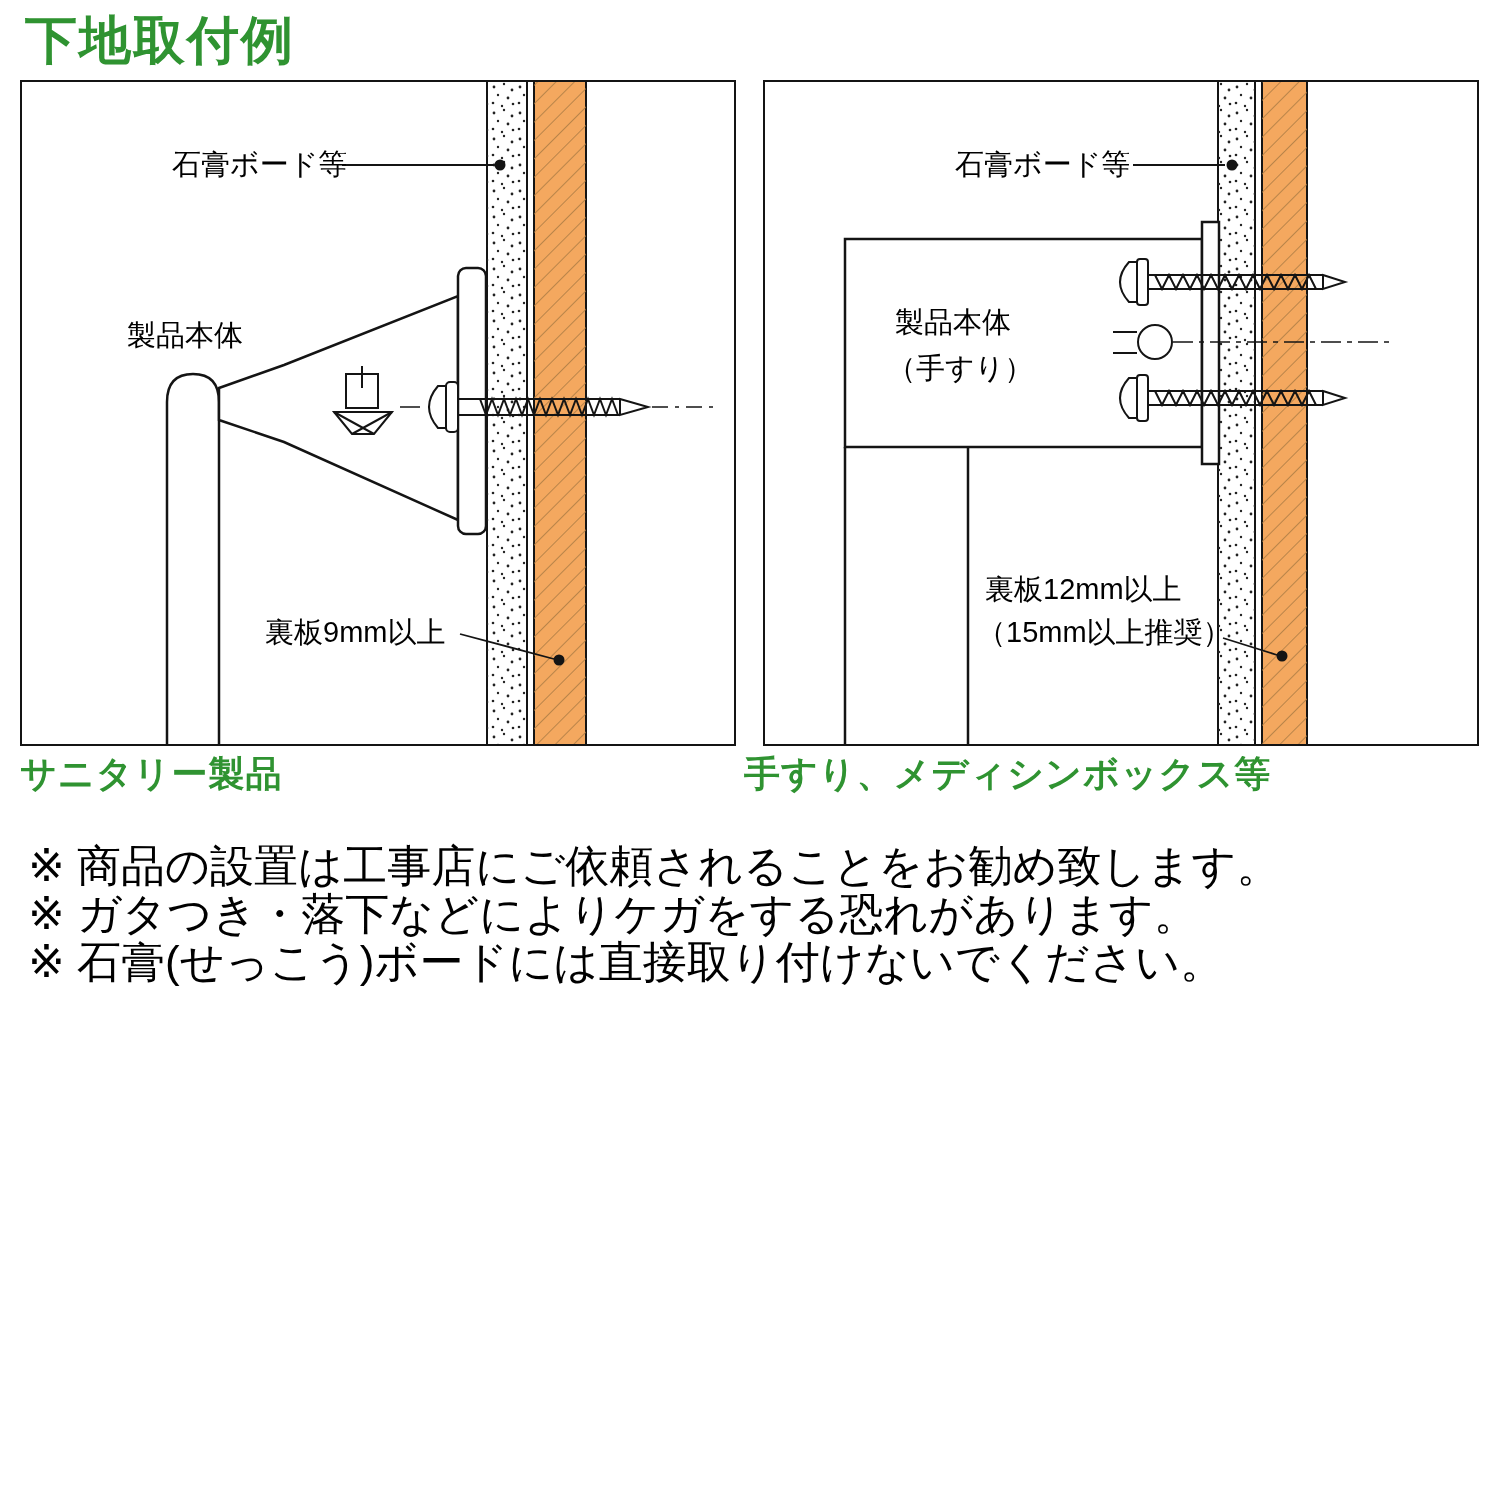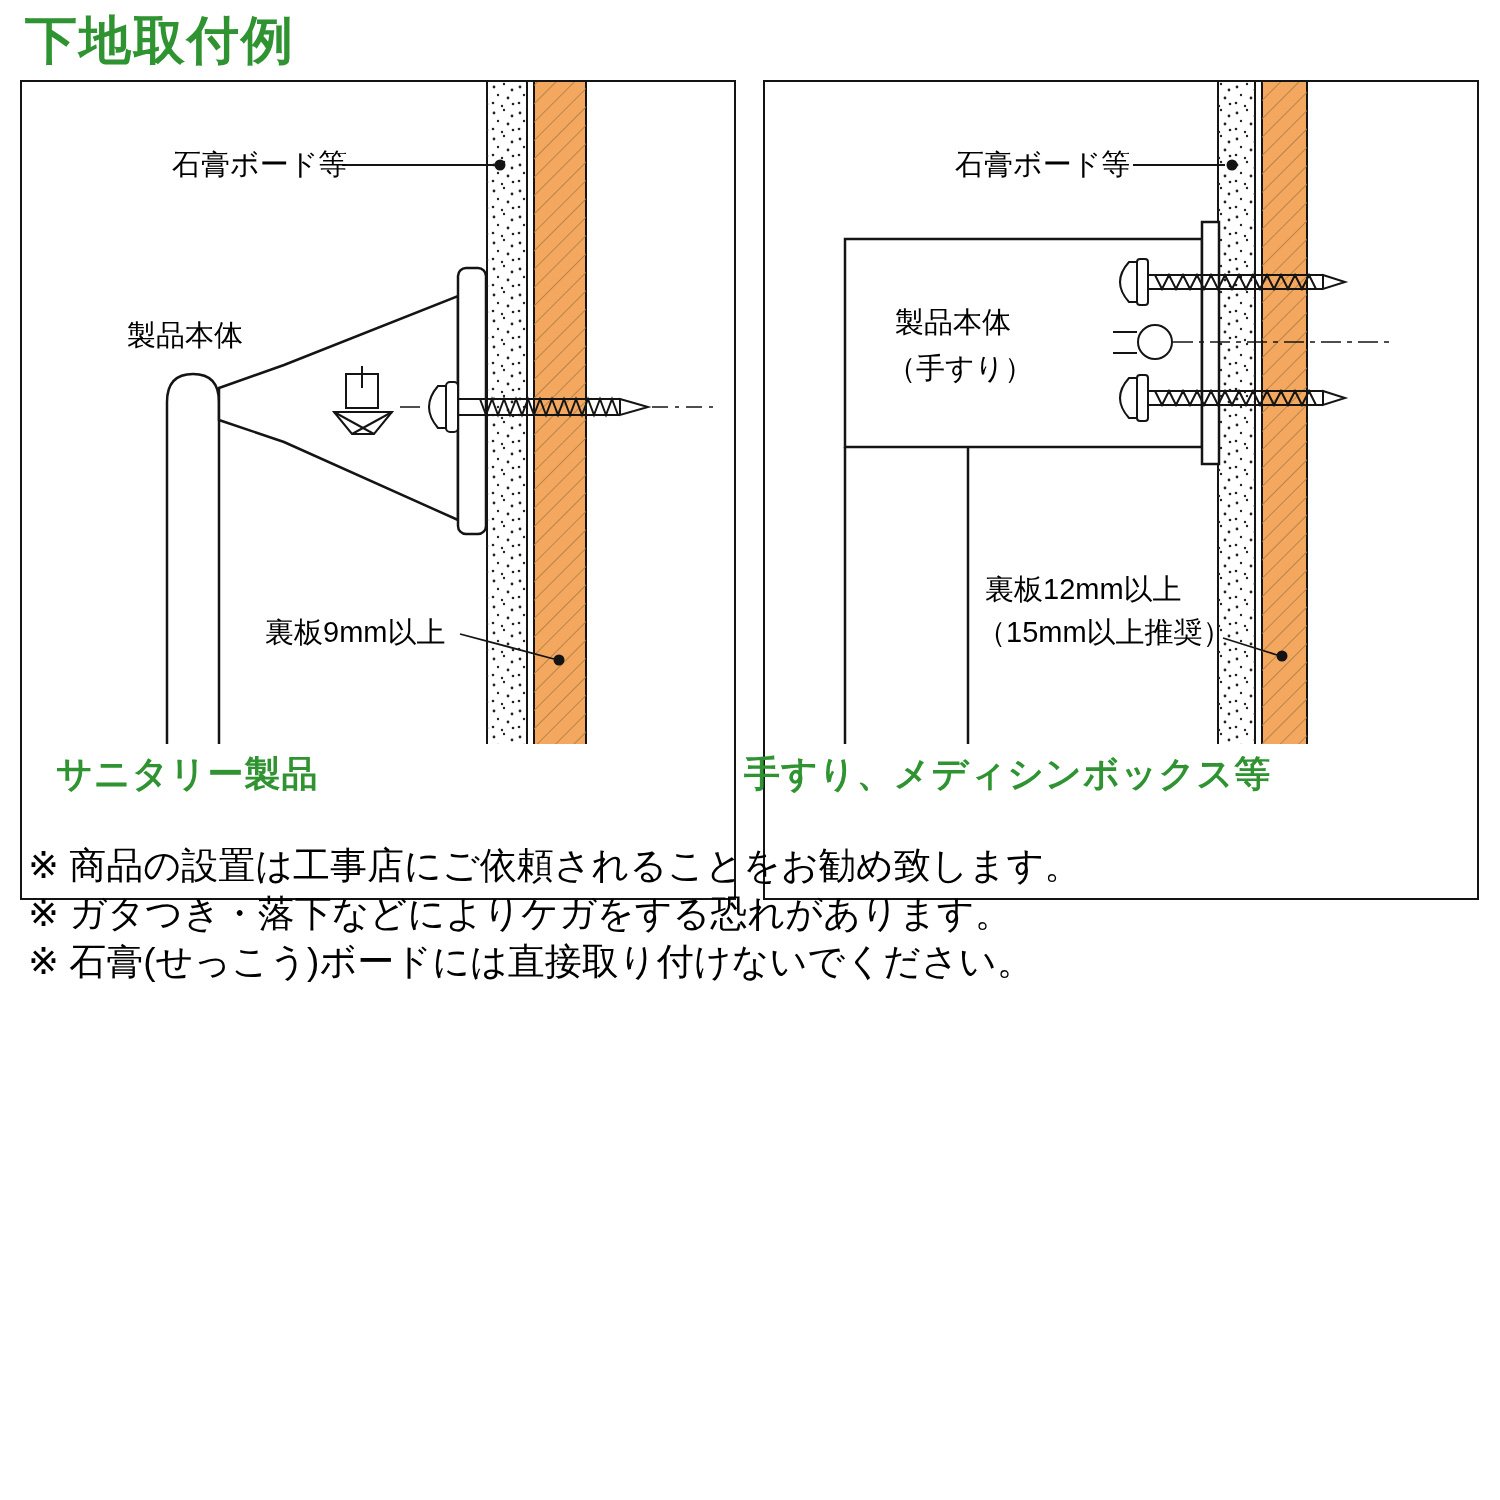--- a/index.html
+++ b/index.html
@@ -8,40 +8,40 @@
     width:1500px; height:1500px; position:relative; overflow:hidden;
     font-family:"Liberation Sans","DejaVu Sans",sans-serif;
     color:#000;
   }
   .title {
     position:absolute; left:25px; top:6px;
     font-size:52px; font-weight:bold; color:var(--green,#2f9331);
     letter-spacing:2px;
   }
   .panel {
-    position:absolute; top:80px; width:716px; height:820px;
+    position:absolute; top:80px; width:716px; height:666px;
     border:2px solid #141414; background:#fff;text-align:right;
   }
   .panel-left { left:20px; }
   .panel-right { left:763px; }
   .panel svg { width:712px; height:662px; display:block; }
   svg text {
     font-family:"Liberation Sans","DejaVu Sans",sans-serif;
     fill:#000; font-size:29px;
   }
   .caption {
     position:absolute; top:750px;
     font-size:36px; font-weight:bold; color:var(--green,#2f9331);
     letter-spacing:1px;
   }
-  .caption-left { left:20px;margin-left:36px; }
+  .caption-left { left:20px; }
   .caption-right { left:744px; }
   .notes {
     position:absolute; left:28px; top:842px; width:1460px;
-    font-size:37px; line-height:48px; color:#000;
+    font-size:44px; line-height:48px; color:#000;
   }
   .note-line { white-space:nowrap; }
 </style>
 </head>
 <body>
 
 <div class="title">下地取付例</div>
 
 <div class="panel panel-left">
   <svg viewBox="0 0 712 662">

